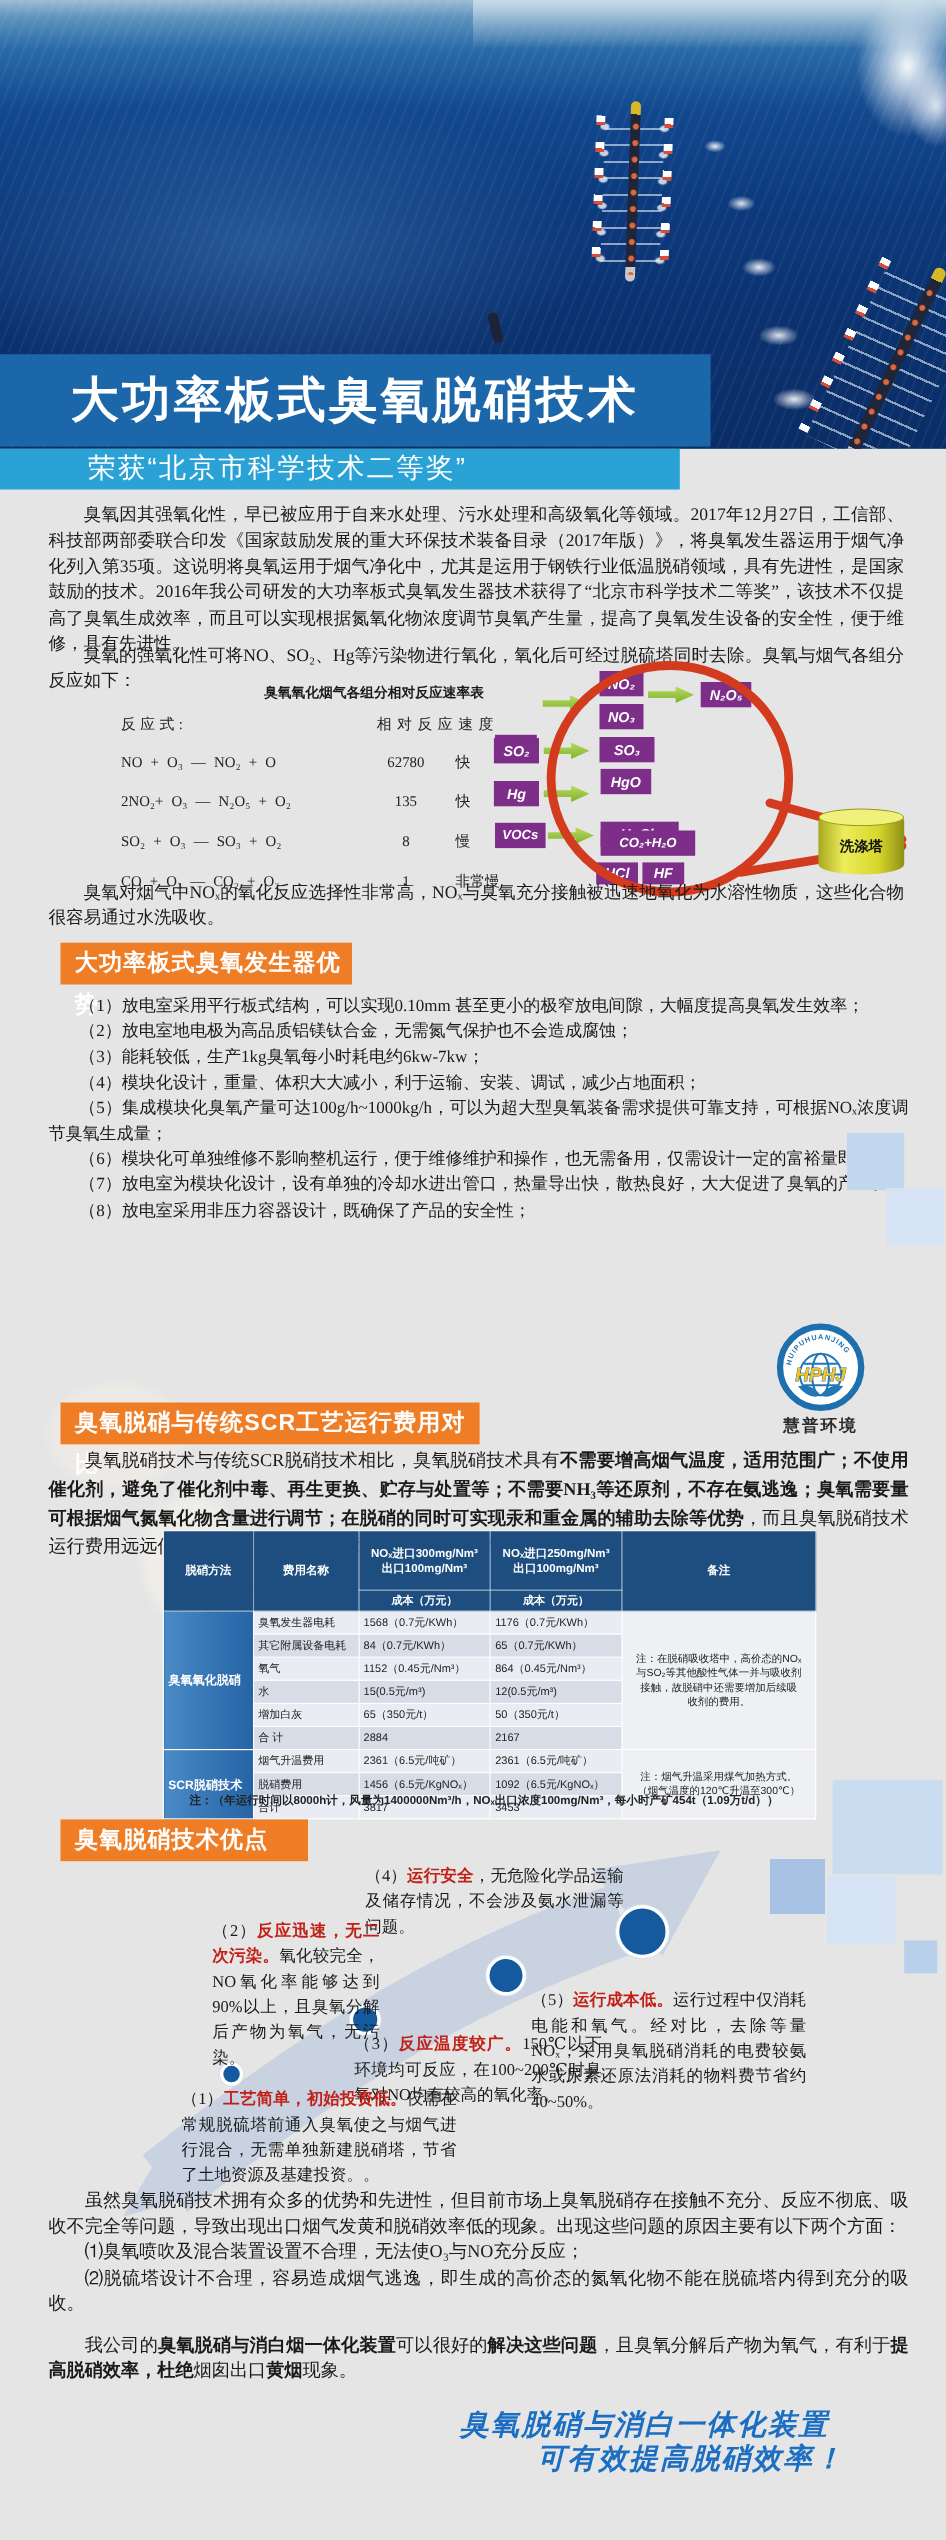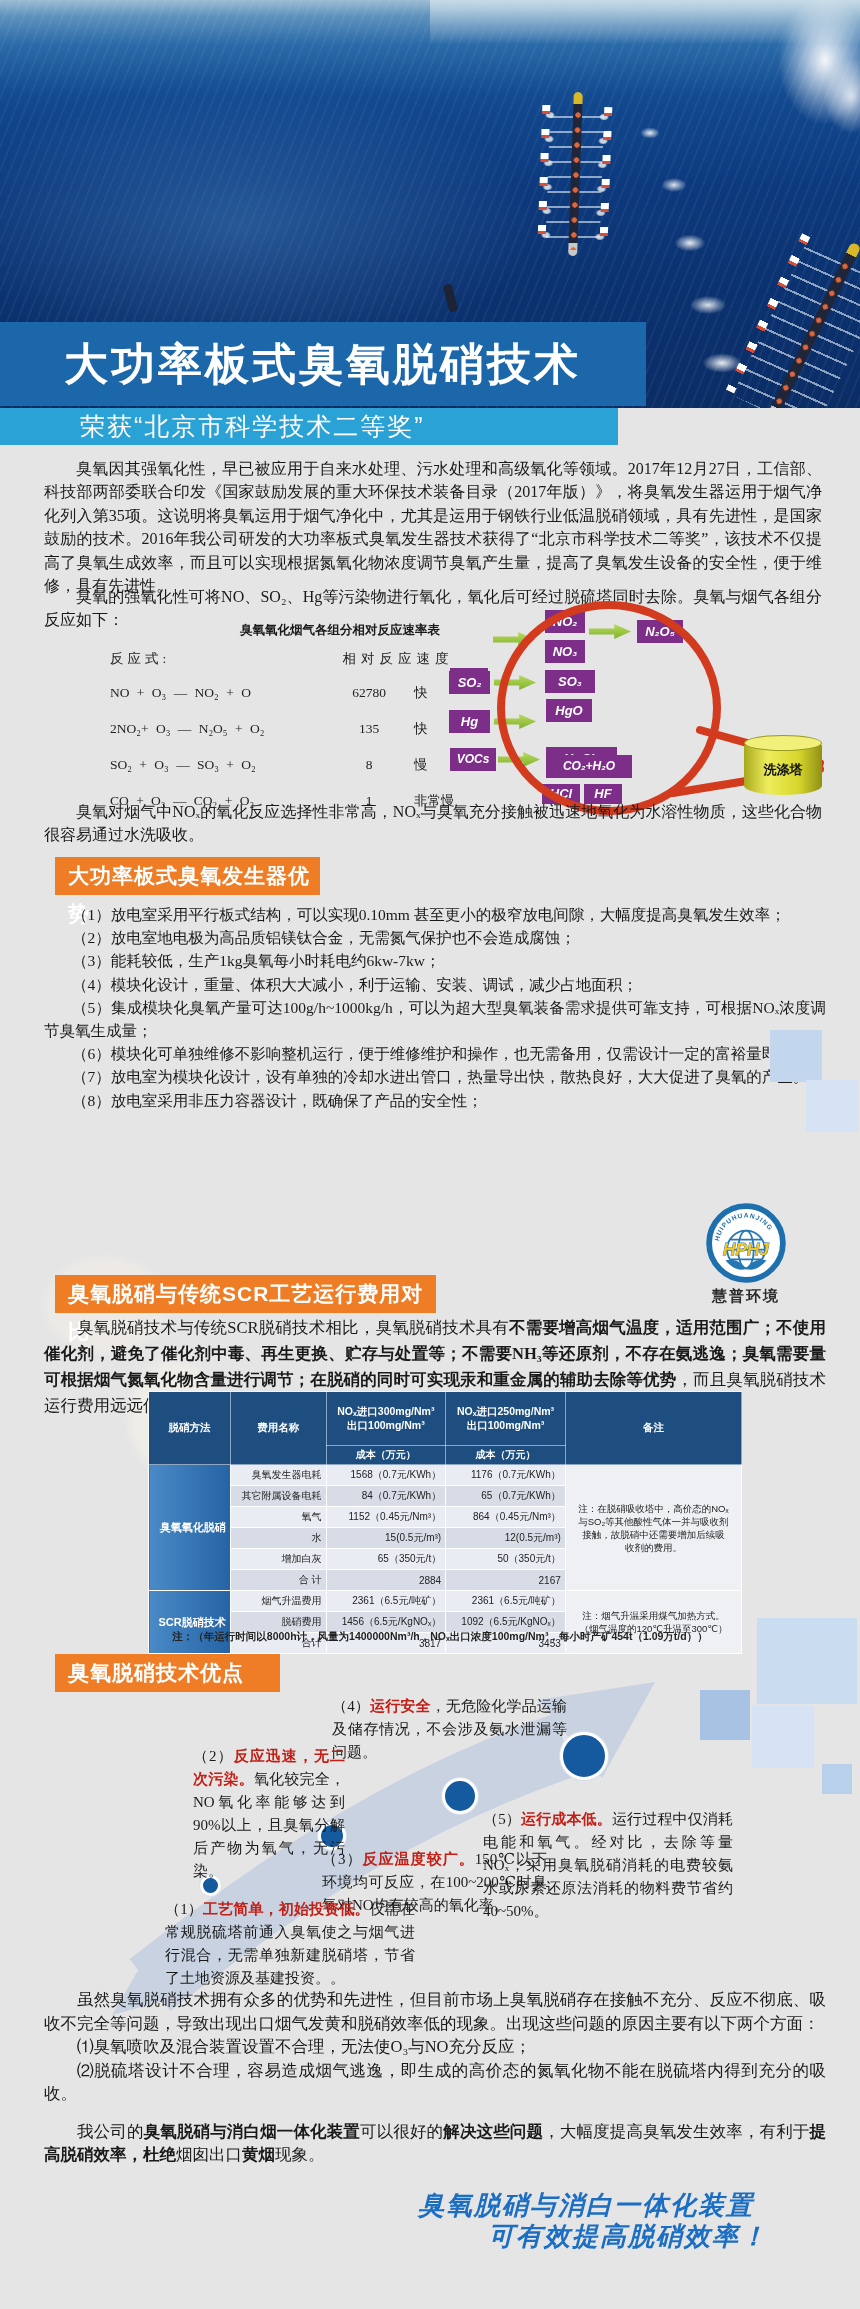--- a/index.html
+++ b/index.html
@@ -89,21 +89,21 @@
   
   .scrp{left:44px;top:1315px;width:782px;font-size:16.5px;line-height:26px;text-align:justify;text-indent:2em;}
   .b{font-weight:bold;}
   .r{color:#c22017;font-weight:bold;}
   
   .cost{left:148px;top:1391px;width:594px;border-collapse:collapse;
     font-family:"Liberation Sans","DejaVu Sans",sans-serif;font-size:10px;color:#222;}
   .cost th{background:#1d4e7f;color:#ffffff;font-weight:bold;border:1px solid rgba(255,255,255,.5);padding:2px;}
   .cost .hmain{height:54px;font-size:10.5px;}
   .cost .hsub{height:15px;font-size:10px;}
-  .cost td{border:1px solid #ffffff;padding:1px 4px;height:18px;text-align:right;}
+  .cost td{border:1px solid #ffffff;padding:1px 4px;height:18px;text-align:left;}
   .cost .cat{background:linear-gradient(90deg,#4a8ac6,#2563a5);color:#fff;font-weight:bold;font-size:11px;width:80px;}
   .cost .rowa td.dat{background:#e9ecf2;}
   .cost .rowb td.dat{background:#d7dce6;}
   .cost .note{background:#eef0f4;font-size:9.5px;line-height:13px;text-align:center;width:168px;padding:3px 12px;}
   .cost .namec{width:98px;}
   .cost .valc{width:119px;}
   .footnote{left:110px;top:1630px;width:660px;text-align:center;font-size:10.5px;font-weight:bold;color:#222;
     font-family:"Liberation Sans","DejaVu Sans",sans-serif;}
   
   .bigarrow{left:0;top:1650px;width:860px;height:400px;pointer-events:none;}
@@ -349,21 +349,21 @@
   <div class="benefit" style="left:332px;top:1695px;width:235px;"><span>（4）</span><span class="r">运行安全</span><span>，无危险化学品运输及储存情况，不会涉及氨水泄漏等问题。</span></div>
   <div class="benefit" style="left:193px;top:1745px;width:152px;"><span>（2）</span><span class="r">反应迅速，无二次污染。</span><span>氧化较完全，NO氧化率能够达到90%以上，且臭氧分解后产物为氧气，无污染。</span></div>
   <div class="benefit" style="left:483px;top:1808px;width:250px;"><span>（5）</span><span class="r">运行成本低。</span><span>运行过程中仅消耗电能和氧气。经对比，去除等量NOₓ，采用臭氧脱硝消耗的电费较氨水或尿素还原法消耗的物料费节省约40~50%。</span></div>
   <div class="benefit" style="left:322px;top:1848px;width:225px;"><span>（3）</span><span class="r">反应温度较广。</span><span>150℃以下环境均可反应，在100~200℃时臭氧对NO均有较高的氧化率。</span></div>
   <div class="benefit" style="left:165px;top:1898px;width:250px;"><span>（1）</span><span class="r">工艺简单，初始投资低。</span><span>仅需在常规脱硫塔前通入臭氧使之与烟气进行混合，无需单独新建脱硝塔，节省了土地资源及基建投资。。</span></div>
 
   <div class="abs bottom">
     <p>虽然臭氧脱硝技术拥有众多的优势和先进性，但目前市场上臭氧脱硝存在接触不充分、反应不彻底、吸收不完全等问题，导致出现出口烟气发黄和脱硝效率低的现象。出现这些问题的原因主要有以下两个方面：</p>
     <p>⑴臭氧喷吹及混合装置设置不合理，无法使O₃与NO充分反应；</p>
     <p>⑵脱硫塔设计不合理，容易造成烟气逃逸，即生成的高价态的氮氧化物不能在脱硫塔内得到充分的吸收。</p>
-    <p class="gap"><span>我公司的</span><span class="b">臭氧脱硝与消白烟一体化装置</span><span>可以很好的</span><span class="b">解决这些问题</span><span>，大幅度提高臭氧发生效率，有利于</span><span class="b">提高脱硝效率，杜绝</span><span>烟囱出口</span><span class="b">黄烟</span><span>现象。</span></p>
+    <p class="gap"><span>我公司的</span><span class="b">臭氧脱硝与消白烟一体化装置</span><span>可以很好的</span><span class="b">解决这些问题</span><span>，且臭氧分解后产物为氧气，有利于</span><span class="b">提高脱硝效率，杜绝</span><span>烟囱出口</span><span class="b">黄烟</span><span>现象。</span></p>
   </div>
 
   <div class="abs slogan">
     <div class="l1">臭氧脱硝与消白一体化装置</div>
     <div>可有效提高脱硝效率！</div>
   </div>
 
 </div>
 
 </body></html>

